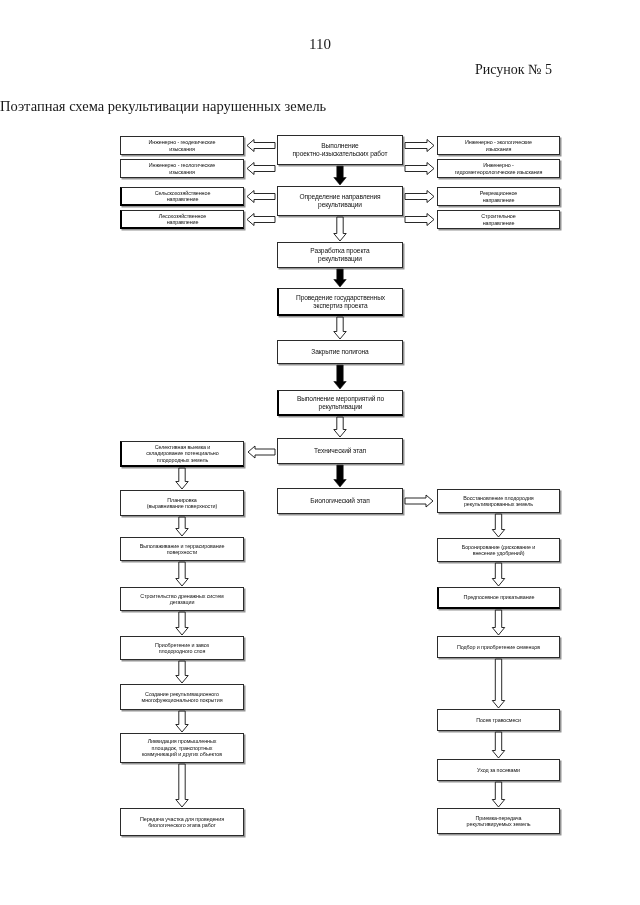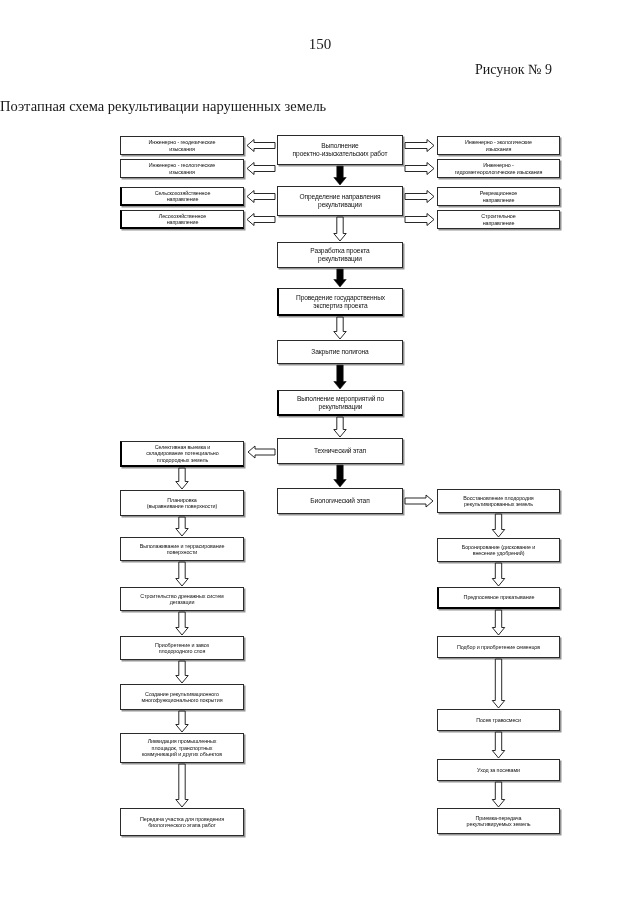--- a/index.html
+++ b/index.html
@@ -87,22 +87,22 @@
   .conn-layer {
     position: absolute;
     top: 0; left: 0;
     width: 640px; height: 905px;
     pointer-events: none;
   }
 </style>
 </head>
 <body>
 
-<div class="page-number">150</div>
-<div class="figure-caption">Рисунок № 9</div>
+<div class="page-number">110</div>
+<div class="figure-caption">Рисунок № 5</div>
 <div class="diagram-title">Поэтапная схема рекультивации нарушенных земель</div>
 
 <div id="flow-canvas">
   <svg class="conn-layer" id="conn-layer" viewBox="0 0 640 905" xmlns="http://www.w3.org/2000/svg">
       <polygon points="336.8,166 343.2,166 343.2,177.5 346.2,177.5 340,185 333.8,177.5 336.8,177.5" fill="#000" stroke="#111" stroke-width="0.6"></polygon>
       <polygon points="336.8,217 343.2,217 343.2,233.5 346.2,233.5 340,241 333.8,233.5 336.8,233.5" fill="#fff" stroke="#111" stroke-width="0.9"></polygon>
       <polygon points="336.8,269 343.2,269 343.2,279.5 346.2,279.5 340,287 333.8,279.5 336.8,279.5" fill="#000" stroke="#111" stroke-width="0.6"></polygon>
       <polygon points="336.8,317 343.2,317 343.2,331.5 346.2,331.5 340,339 333.8,331.5 336.8,331.5" fill="#fff" stroke="#111" stroke-width="0.9"></polygon>
       <polygon points="336.8,365 343.2,365 343.2,381.5 346.2,381.5 340,389 333.8,381.5 336.8,381.5" fill="#000" stroke="#111" stroke-width="0.6"></polygon>
       <polygon points="336.8,417 343.2,417 343.2,429.5 346.2,429.5 340,437 333.8,429.5 336.8,429.5" fill="#fff" stroke="#111" stroke-width="0.9"></polygon>

